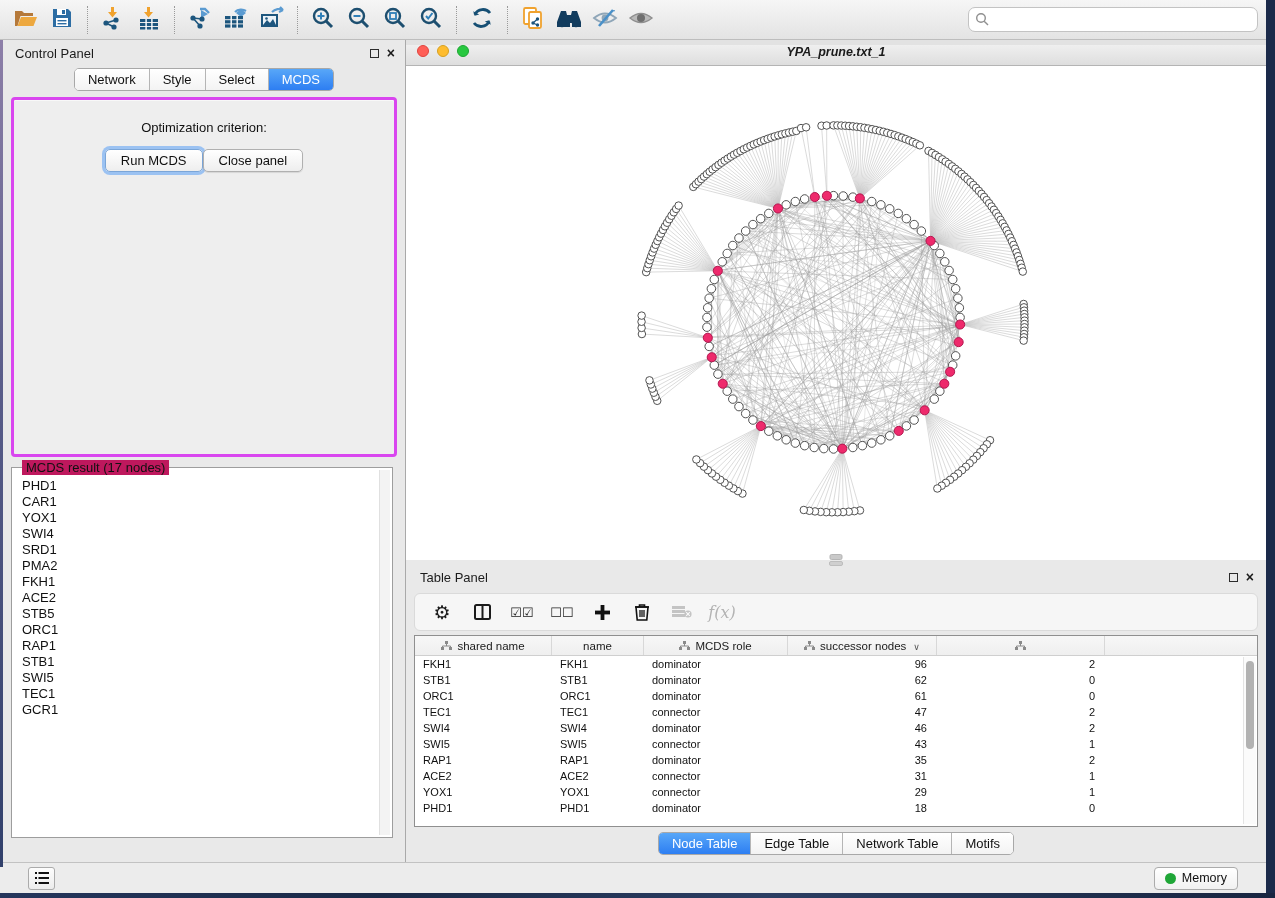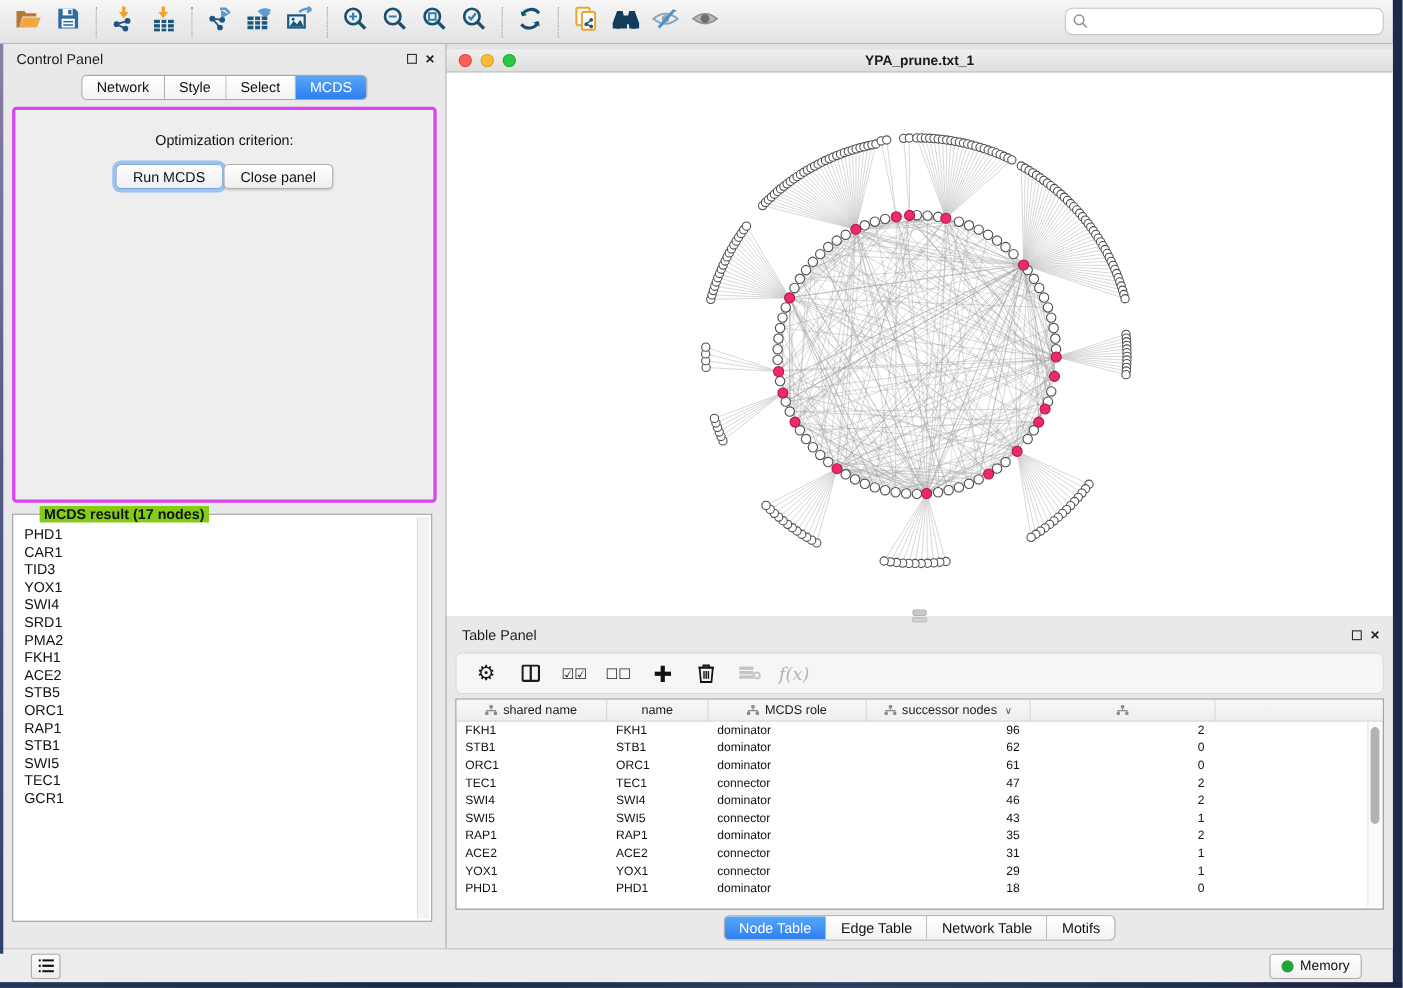--- a/index.html
+++ b/index.html
@@ -50,30 +50,30 @@
     display:flex; flex-direction:column; align-items:center; justify-content:center; gap:2px; }
   .select-stepper i { width:0; height:0; border-left:3.5px solid transparent; border-right:3.5px solid transparent; display:block; }
   .arr-up { border-bottom:4px solid #fff; }
   .arr-dn { border-top:4px solid #fff; }
   .btn-row { display:flex; justify-content:center; margin-top:14px; }
   .mac-btn { font-size:13px; color:#111; background:linear-gradient(#ffffff,#eeeeee); border:1px solid #b0b0b0;
     border-radius:5px; padding:3px 15px; box-shadow:0 1px 1px rgba(0,0,0,.1); }
   .mac-btn.focused { box-shadow:0 0 0 3px rgba(110,170,245,.65); border-color:#7ba6d8; }
 
   .mcds-box { margin:10px 12px 0 8px; height:371px; border:1px solid #9d9d9d; position:relative; background:#fff; }
-  .mcds-legend { position:absolute; top:-8px; left:24px; background:#84cc16; padding:0 4px; font-size:13px; color:#111;font-weight:bold; }
+  .mcds-legend { position:absolute; top:-8px; left:10px; background:#be185d; padding:0 4px; font-size:13px; color:#111; }
   .mcds-list { position:absolute; inset:4px 14px 2px 2px; overflow:hidden; padding:6px 0 0 8px; }
   .mcds-list .item { font-size:13px; color:#111; line-height:16px; }
   .mcds-scroll { position:absolute; top:2px; bottom:2px; right:2px; width:11px; background:#f3f3f3; border-left:1px solid #e0e0e0; }
 
   
   .right-col { flex:1; display:flex; flex-direction:column; background:#e6e6e6; min-width:0; }
   .gap-strip { height:5px; background:#e2e2e2; }
   .net-titlebar { height:21px; background:linear-gradient(#efefef,#dedede); border-bottom:1px solid #b4b4b4;
-    display:flex; align-items:center; position:relative; padding-left:11px; }
+    display:flex; align-items:flex-start; position:relative; padding-left:11px;font-style:italic; }
   .lights { display:flex; gap:8px; }
   .light { width:12px; height:12px; border-radius:50%; }
   .light.red { background:#ff5f57; border:1px solid #e0443e; }
   .light.yellow { background:#febc2e; border:1px solid #d6a021; }
   .light.green { background:#28c840; border:1px solid #1ea733; }
   .net-title { position:absolute; left:0; right:0; text-align:center; font-size:12.5px; font-weight:600; color:#1a1a1a; }
   .net-canvas { flex:1; background:#fff; position:relative; min-height:0; }
   .net-canvas svg { position:absolute; inset:0; }
   .net-hscroll { position:absolute; left:50%; bottom:0; transform:translateX(-50%); width:13px; height:6px;
     background:#c9c9c9; border:1px solid #b5b5b5; border-radius:2px; }
@@ -316,21 +316,20 @@
         <div class="btn-row">
           <button class="mac-btn focused">Run MCDS</button>
           <button class="mac-btn">Close panel</button>
         </div>
       </div>
       <div class="mcds-box">
         <span class="mcds-legend">MCDS result (17 nodes)</span>
         <div class="mcds-list" id="mcds-list">
             <div class="item">PHD1</div>
             <div class="item">CAR1</div>
-            <div class="item">TID3</div>
             <div class="item">YOX1</div>
             <div class="item">SWI4</div>
             <div class="item">SRD1</div>
             <div class="item">PMA2</div>
             <div class="item">FKH1</div>
             <div class="item">ACE2</div>
             <div class="item">STB5</div>
             <div class="item">ORC1</div>
             <div class="item">RAP1</div>
             <div class="item">STB1</div>

